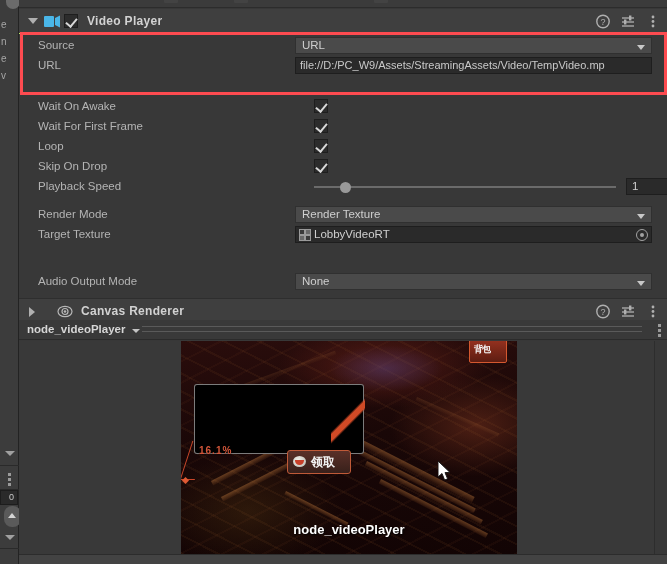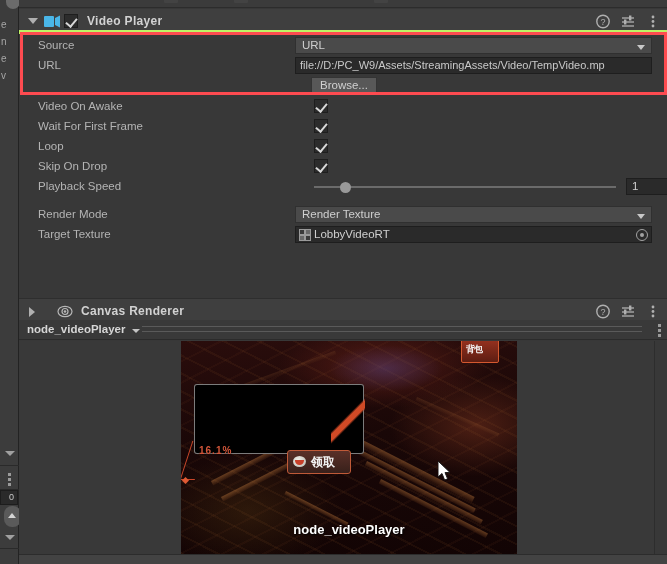--- a/index.html
+++ b/index.html
@@ -122,21 +122,21 @@
     opacity: .55;
   }
 
   
   .comp-header {
     position: absolute;
     left: 0;
     width: 648px;
     height: 25px;
     background: #3f3f3f;
-    border-bottom: 4px solid #bef264;
+    border-bottom: 1px solid #bef264;
     box-sizing: border-box;
   }
   .comp-header .foldout {
     position: absolute;
     left: 9px; top: 9px;
     width: 0; height: 0;
   }
   .foldout.open {
     border-left: 5px solid transparent;
     border-right: 5px solid transparent;
@@ -520,21 +520,21 @@
   #preview .claim .ctext {
     position: absolute;
     left: 23px; top: 3px;
     color: #f2f2f2;
     font-size: 12px;
     font-weight: bold;
   }
   
   #preview .badge {
     position: absolute;
-    right: 18px; top: -4px;
+    right: 10px; top: -4px;
     width: 36px; height: 24px;
     background: linear-gradient(180deg, #9b3320, #5d1d12);
     border: 1px solid #d4582f;
     border-radius: 2px;
   }
   #preview .badge .btxt {
     position: absolute;
     left: 4px; top: 5px;
     color: #f4f4f4;
     font-size: 9px;
@@ -658,26 +658,23 @@
     </div>
   </div>
 
   <div class="row" style="top:56px;">
     <div class="label">URL</div>
     <div class="textfield">
       <div class="tf-text">file://D:/PC_W9/Assets/StreamingAssets/Video/TempVideo.mp</div>
     </div>
   </div>
 
-  <div class="row" style="top:76px;">
-    <div class="btn">Browse...</div>
-  </div>
 
   <div class="row" style="top:97px;">
-    <div class="label">Video On Awake</div>
+    <div class="label">Wait On Awake</div>
     <div class="checkbox">
         <div class="checkmark"></div>
       </div>
   </div>
 
   <div class="row" style="top:117px;">
     <div class="label">Wait For First Frame</div>
     <div class="checkbox">
         <div class="checkmark"></div>
       </div>
@@ -725,20 +722,27 @@
             <rect x="1" y="7" width="4" height="4" fill="#6a6a6a"></rect>
             <rect x="7" y="7" width="4" height="4" fill="#3a3a3a"></rect>
           </svg>
       </div>
       <div class="of-text">LobbyVideoRT</div>
       <div class="of-picker"></div>
     </div>
   </div>
 
 
+  <div class="row" style="top:272px;">
+    <div class="label">Audio Output Mode</div>
+    <div class="dropdown">
+      <div class="dd-text">None</div>
+      <div class="dd-arrow"></div>
+    </div>
+  </div>
 
   <div class="hsep" style="top:298px;"></div>
 
   <div class="comp-header" style="top:299px;">
     <div class="foldout closed" style="left:10px; top:8px;"></div>
     <div class="comp-icon" style="left:38px; top:5px;">
       <svg width="16" height="15" viewBox="0 0 16 15">
         <ellipse cx="8" cy="7.5" rx="7" ry="5.2" fill="none" stroke="#b8b8b8" stroke-width="1.2"></ellipse>
         <circle cx="8" cy="7.5" r="3" fill="none" stroke="#b8b8b8" stroke-width="1.2"></circle>
         <circle cx="8" cy="7.5" r="1.3" fill="#b8b8b8"></circle>

